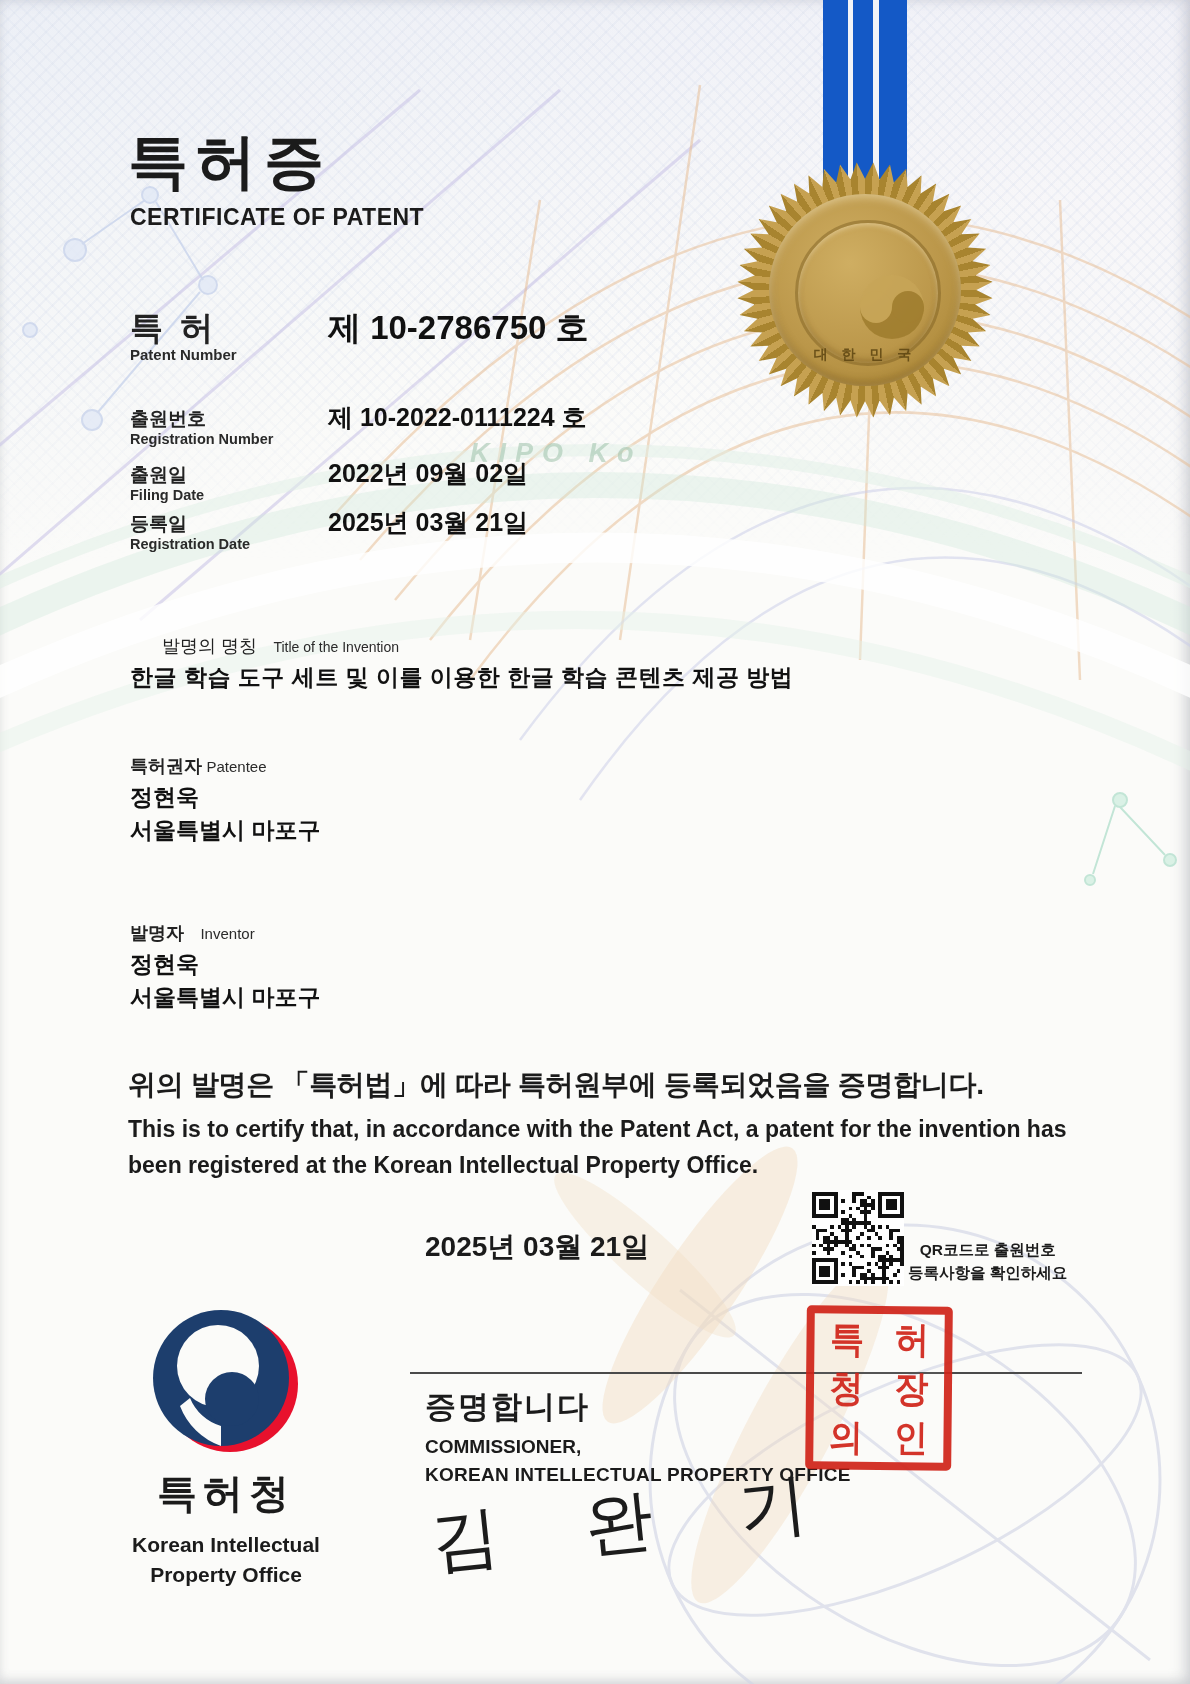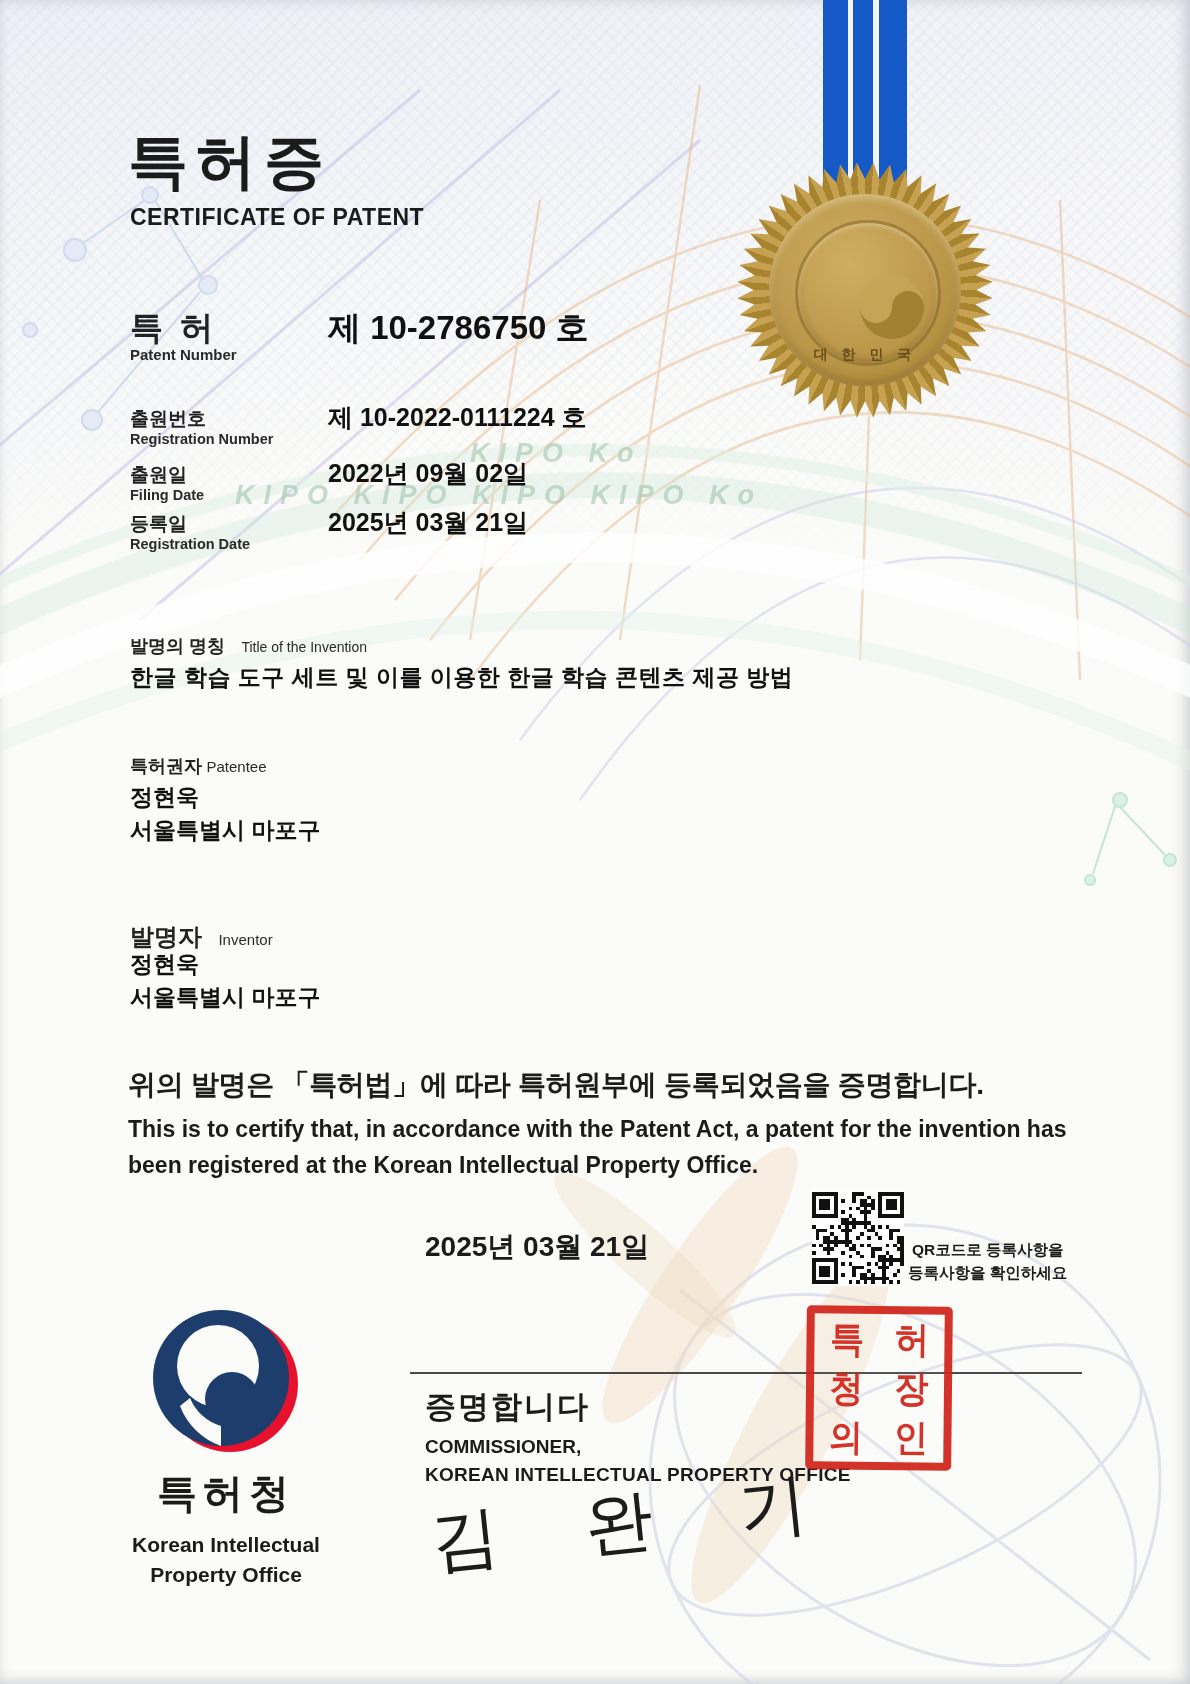--- a/index.html
+++ b/index.html
@@ -149,21 +149,20 @@
     </g>
 
     <g fill="#f2dcc0">
       <ellipse cx="700" cy="1285" rx="165" ry="38" transform="rotate(-56 700 1285)" opacity=".45"></ellipse>
       <ellipse cx="790" cy="1430" rx="195" ry="42" transform="rotate(-62 790 1430)" opacity=".4"></ellipse>
       <ellipse cx="645" cy="1255" rx="120" ry="26" transform="rotate(42 645 1255)" opacity=".35"></ellipse>
     </g>
   </svg>
 
   <div class="wm" style="left:470px; top:438px;">KIPO  Ko</div>
-  <div class="wm" style="left:235px; top:480px;">KIPO  KIPO  KIPO  KIPO  Ko</div>
 
   <div class="ribbon"></div>
   <div class="seal-star" id="sealStar" style="clip-path: polygon(50% 6.5%, 53.27% 0.11%, 55.68% 6.87%, 59.75% 0.96%, 61.26% 7.98%, 66.07% 2.65%, 66.65% 9.81%, 72.11% 5.16%, 71.75% 12.33%, 77.78% 8.43%, 76.48% 15.49%, 82.97% 12.41%, 80.76% 19.24%, 87.59% 17.03%, 84.51% 23.52%, 91.57% 22.22%, 87.67% 28.25%, 94.84% 27.89%, 90.19% 33.35%, 97.35% 33.93%, 92.02% 38.74%, 99.04% 40.25%, 93.13% 44.32%, 99.89% 46.73%, 93.5% 50%, 99.89% 53.27%, 93.13% 55.68%, 99.04% 59.75%, 92.02% 61.26%, 97.35% 66.07%, 90.19% 66.65%, 94.84% 72.11%, 87.67% 71.75%, 91.57% 77.78%, 84.51% 76.48%, 87.59% 82.97%, 80.76% 80.76%, 82.97% 87.59%, 76.48% 84.51%, 77.78% 91.57%, 71.75% 87.67%, 72.11% 94.84%, 66.65% 90.19%, 66.07% 97.35%, 61.26% 92.02%, 59.75% 99.04%, 55.68% 93.13%, 53.27% 99.89%, 50% 93.5%, 46.73% 99.89%, 44.32% 93.13%, 40.25% 99.04%, 38.74% 92.02%, 33.93% 97.35%, 33.35% 90.19%, 27.89% 94.84%, 28.25% 87.67%, 22.22% 91.57%, 23.52% 84.51%, 17.03% 87.59%, 19.24% 80.76%, 12.41% 82.97%, 15.49% 76.48%, 8.43% 77.78%, 12.33% 71.75%, 5.16% 72.11%, 9.81% 66.65%, 2.65% 66.07%, 7.98% 61.26%, 0.96% 59.75%, 6.87% 55.68%, 0.11% 53.27%, 6.5% 50%, 0.11% 46.73%, 6.87% 44.32%, 0.96% 40.25%, 7.98% 38.74%, 2.65% 33.93%, 9.81% 33.35%, 5.16% 27.89%, 12.33% 28.25%, 8.43% 22.22%, 15.49% 23.52%, 12.41% 17.03%, 19.24% 19.24%, 17.03% 12.41%, 23.52% 15.49%, 22.22% 8.43%, 28.25% 12.33%, 27.89% 5.16%, 33.35% 9.81%, 33.93% 2.65%, 38.74% 7.98%, 40.25% 0.96%, 44.32% 6.87%, 46.73% 0.11%);">
     <div class="seal-inner">
       <div class="seal-ring">
         <div class="seal-taegeuk"></div>
       </div>
       <div class="seal-text">대 한 민 국</div>
     </div>
   </div>
@@ -183,34 +182,34 @@
 
     <div class="abs ko-label" style="left:130px; top:462px; font-size:19px;">출원일</div>
     <div class="abs en-label" style="left:130px; top:487px; font-size:14.5px;">Filing Date</div>
     <div class="abs value" style="left:328px; top:457px; font-size:25px;">2022년 09월 02일</div>
 
     <div class="abs ko-label" style="left:130px; top:511px; font-size:19px;">등록일</div>
     <div class="abs en-label" style="left:130px; top:536px; font-size:14.5px;">Registration Date</div>
     <div class="abs value" style="left:328px; top:506px; font-size:25px;">2025년 03월 21일</div>
 
     <div class="abs" style="left:130px; top:634px;">
-      <span class="ko-label" style="font-size:18px; font-weight:700;">발명의 명칭</span>
+      <span class="ko-label" style="font-size:18px; font-weight:400;margin-left:32px;">발명의 명칭</span>
       <span class="en-label" style="font-size:14px; margin-left:12px; font-weight:500;">Title of the Invention</span>
     </div>
     <div class="abs value" style="left:130px; top:662px; font-size:23px; letter-spacing:.5px;">한글 학습 도구 세트 및 이를 이용한 한글 학습 콘텐츠 제공 방법</div>
 
     <div class="abs" style="left:130px; top:754px;">
       <span class="ko-label" style="font-size:18px; font-weight:600;">특허권자</span>
       <span class="en-label" style="font-size:15px; margin-left:0; font-weight:500;">Patentee</span>
     </div>
     <div class="abs value" style="left:130px; top:782px; font-size:23px;">정현욱</div>
     <div class="abs value" style="left:130px; top:815px; font-size:23px;">서울특별시 마포구</div>
 
     <div class="abs" style="left:130px; top:921px;">
-      <span class="ko-label" style="font-size:24px; font-weight:600;">발명자</span>
+      <span class="ko-label" style="font-size:18px; font-weight:600;">발명자</span>
       <span class="en-label" style="font-size:15px; margin-left:12px; font-weight:500;">Inventor</span>
     </div>
     <div class="abs value" style="left:130px; top:949px; font-size:23px;">정현욱</div>
     <div class="abs value" style="left:130px; top:982px; font-size:23px;">서울특별시 마포구</div>
 
     <div class="abs" style="left:128px; top:1066px; font-size:28px; font-weight:800; letter-spacing:-.3px;">위의 발명은 「특허법」에 따라 특허원부에 등록되었음을 증명합니다.</div>
     <div class="abs" style="left:128px; top:1112px; width:952px; font-size:23px; font-weight:700; line-height:1.55;">This is to certify that, in accordance with the Patent Act, a patent for the invention has been registered at the Korean Intellectual Property Office.</div>
 
     <div class="abs" style="left:425px; top:1228px; font-size:28px; font-weight:600;">2025년 03월 21일</div>
 
@@ -386,21 +385,21 @@
           <rect x="24" y="13" width="1" height="1" fill="#111"></rect>
           <rect x="24" y="14" width="1" height="1" fill="#111"></rect>
           <rect x="24" y="15" width="1" height="1" fill="#111"></rect>
           <rect x="24" y="16" width="1" height="1" fill="#111"></rect>
           <rect x="24" y="17" width="1" height="1" fill="#111"></rect>
           <rect x="24" y="18" width="1" height="1" fill="#111"></rect>
           <rect x="24" y="19" width="1" height="1" fill="#111"></rect>
         </svg>
     </div>
     <div class="abs" style="left:908px; top:1238px; font-size:15.5px; font-weight:600; line-height:1.5; text-align:center;">
-      <div>QR코드로 등록사항을</div>
+      <div>QR코드로 출원번호</div>
       <div>등록사항을 확인하세요</div>
     </div>
 
     <div class="sigline"></div>
     <div class="abs" style="left:425px; top:1386px; font-size:31px; font-weight:800; letter-spacing:2px;">증명합니다</div>
     <div class="abs" style="left:425px; top:1436px; font-size:19px; font-weight:700;">COMMISSIONER,</div>
     <div class="abs" style="left:425px; top:1464px; font-size:19px; font-weight:700; letter-spacing:.3px;">KOREAN INTELLECTUAL PROPERTY OFFICE</div>
 
     <div class="signature">김 완 기</div>
 

